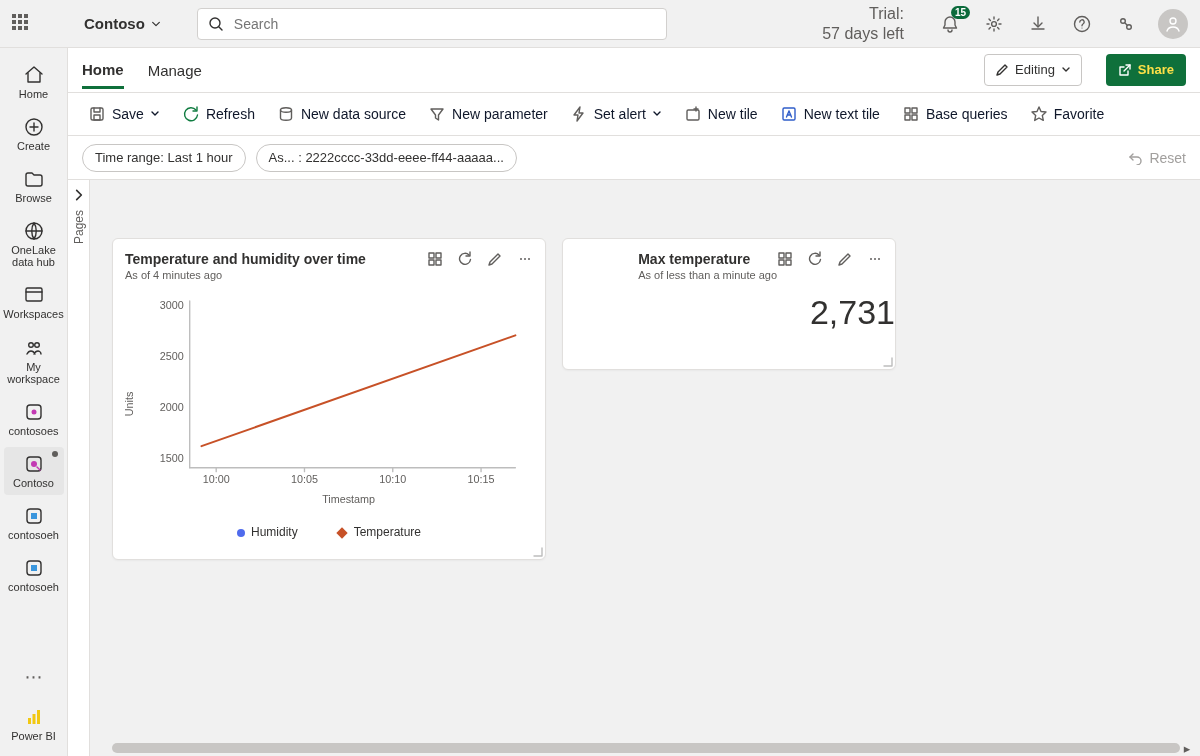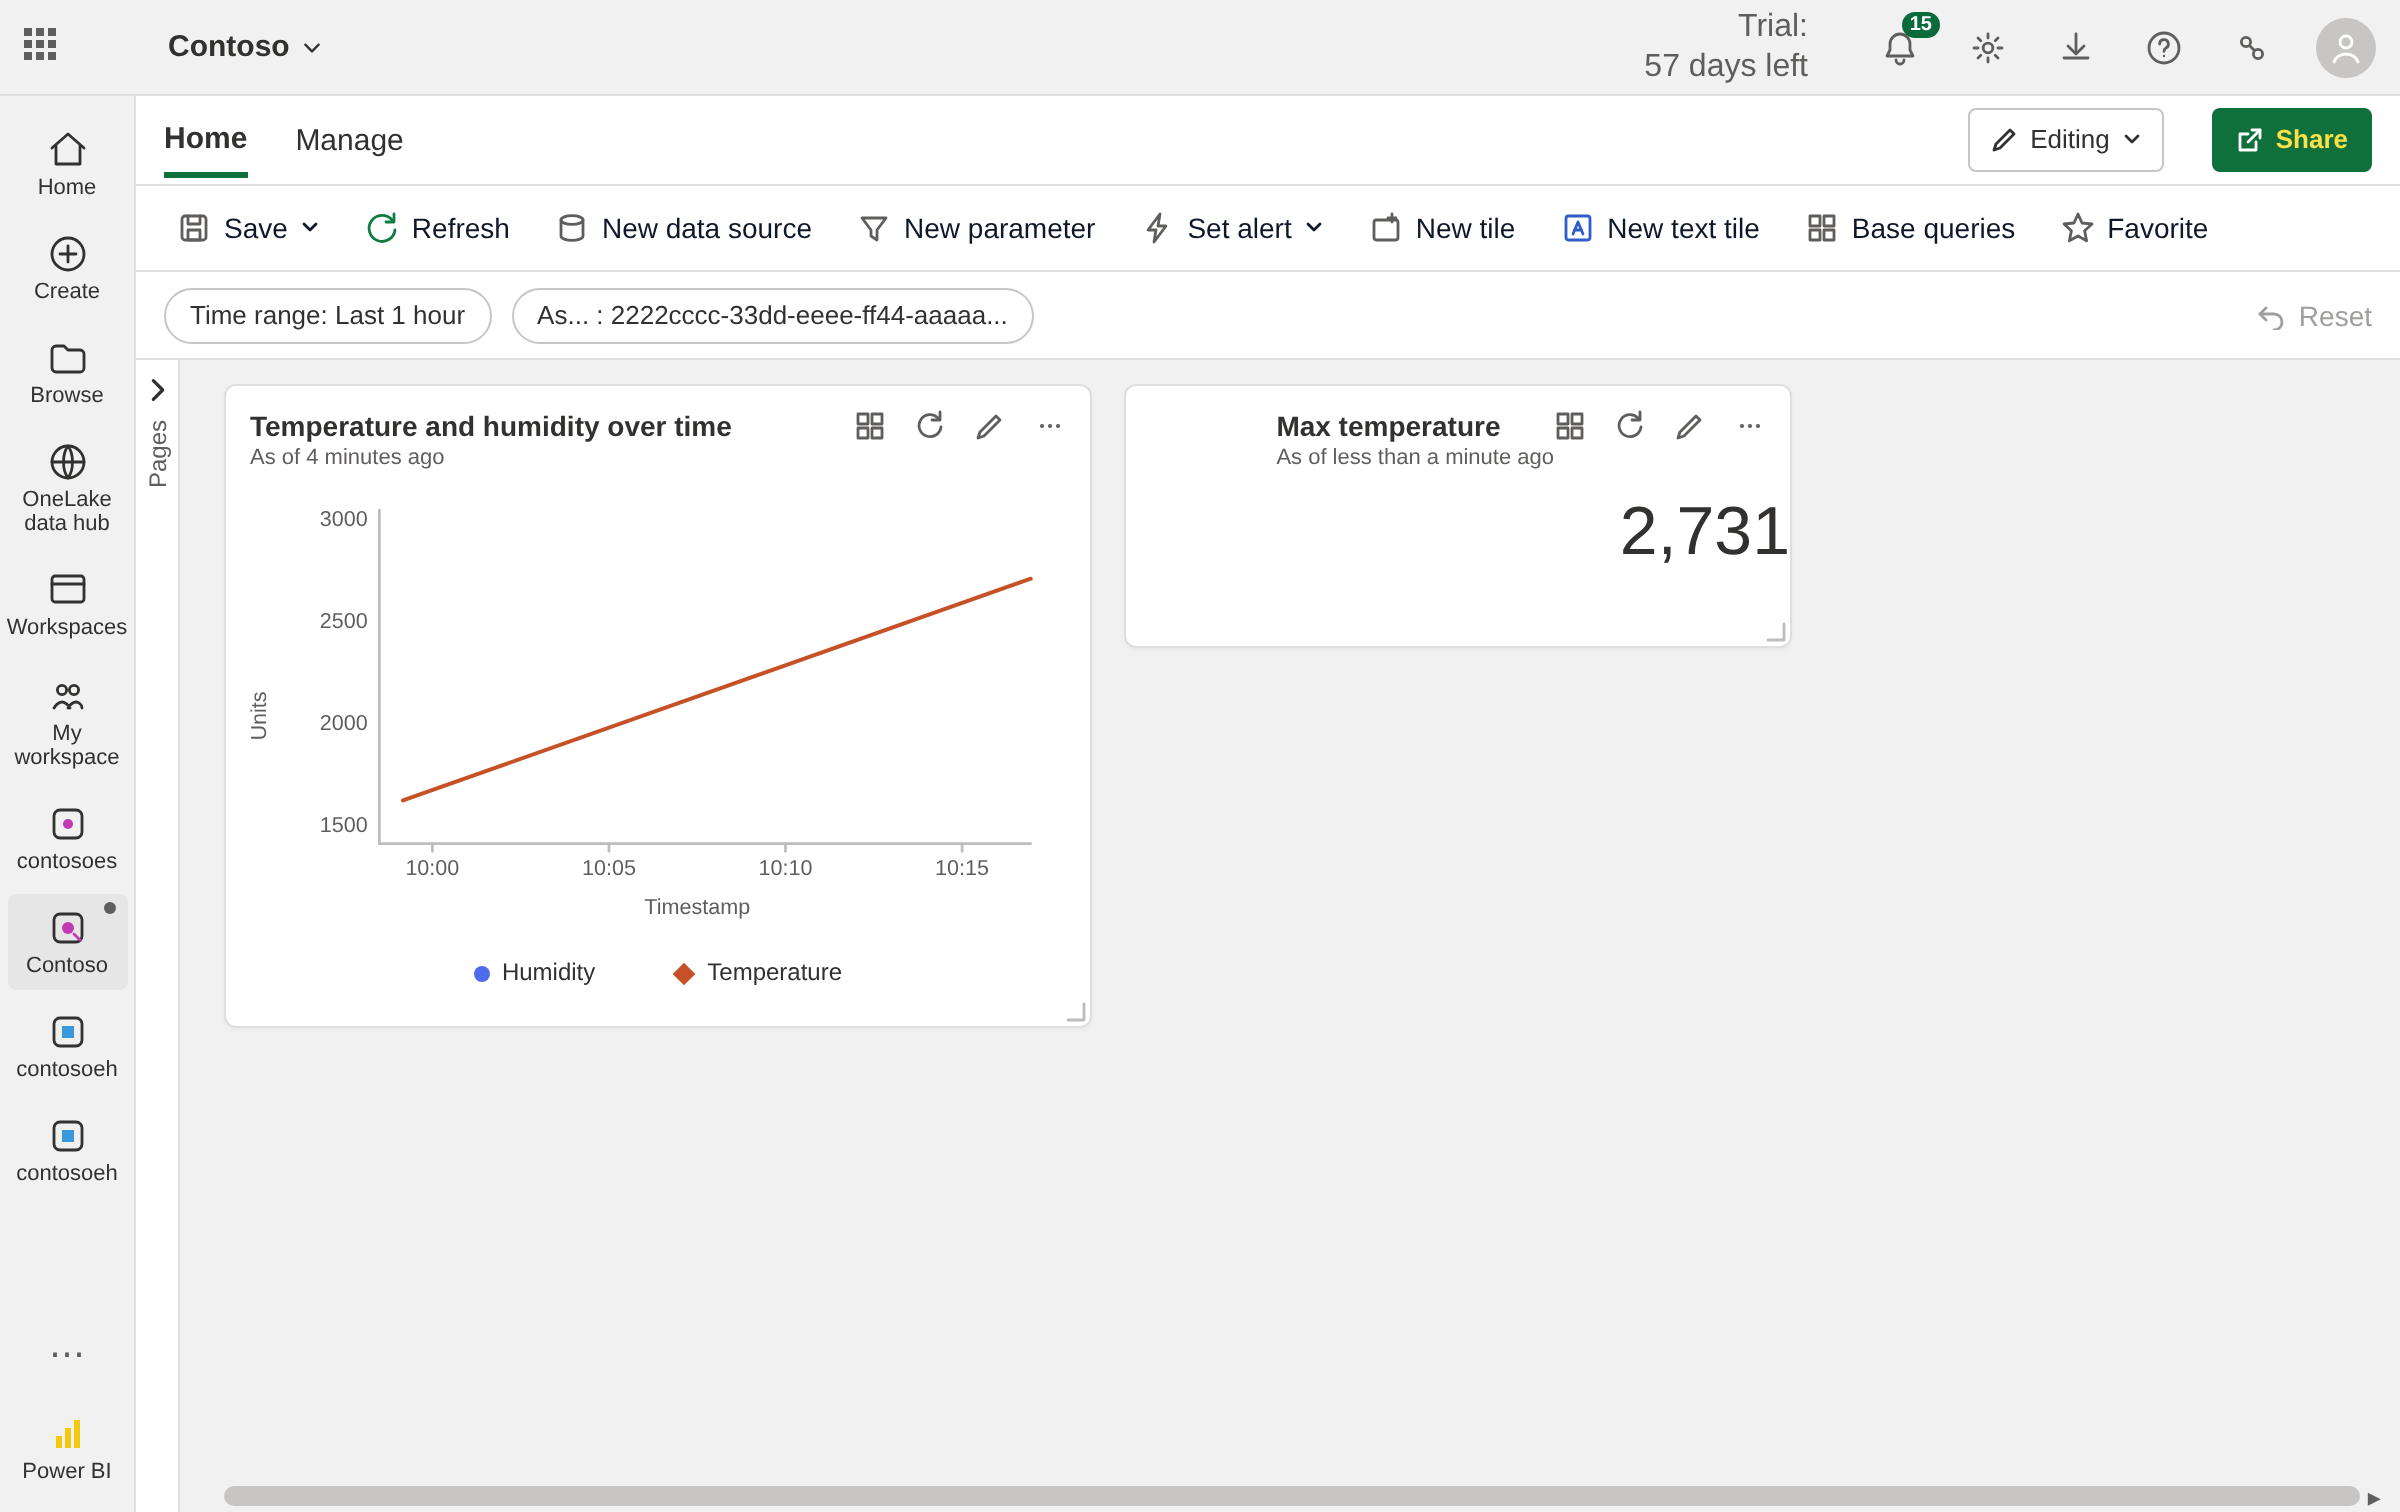--- a/index.html
+++ b/index.html
@@ -105,21 +105,21 @@
     background:#fff; border-right:1px solid var(--border);
     display:flex; flex-direction:column; align-items:center; padding-top:8px;
   }
   .pages-handle .chev { width:14px; height:14px; cursor:pointer; }
   .pages-handle .lab { writing-mode: vertical-rl; transform: rotate(180deg); font-size:12px; color:#605e5c; margin-top:8px;}
 
   .tiles { position:absolute; top:12px; left:44px; right:12px; bottom: 16px; }
   .tile {
     position:absolute; background:#fff; border:1px solid var(--border); border-radius:6px;
     box-shadow: 0 1px 2px rgba(0,0,0,0.04);
-    display:flex; flex-direction:column;
+    display:flex; flex-direction:column;margin-top:46px;
   }
   .tile-hdr { display:flex; align-items:flex-start; padding:12px 12px 4px 12px; }
   .tile-ttl { font-size:14px; font-weight:600; }
   .tile-sub { font-size:11px; color:var(--muted); margin-top:2px;}
   .tile-actions { margin-left:auto; display:flex; gap:14px; color:#605e5c;}
   .tile-actions span { cursor:pointer; width:16px; height:16px; display:flex; align-items:center; justify-content:center;}
   .tile-body { flex:1; padding:4px 10px 8px 10px; position:relative; }
   .resize-handle { position:absolute; right:2px; bottom:2px; width:10px; height:10px; display:flex; align-items:flex-end; justify-content:flex-end;}
   .resize-handle svg { width:10px; height:10px; }
 
@@ -153,20 +153,27 @@
         <i></i>
         <i></i>
         <i></i>
         <i></i>
       </div>
     <div class="brand">
       <span>Contoso</span>
       <svg class="chev-down" viewBox="0 0 12 12">
           <path d="M2 4l4 4 4-4"></path>
         </svg>
+    </div>
+    <div class="searchbox">
+      <svg width="16" height="16" viewBox="0 0 16 16">
+          <circle cx="7" cy="7" r="5"></circle>
+          <path d="M11 11l3 3"></path>
+        </svg>
+      <input placeholder="Search" style="">
     </div>
     <div class="topbar-spacer"></div>
     <div class="trial">
       <div>Trial:</div>
       <div>57 days left</div>
     </div>
     <div class="top-actions">
       <div class="ico-btn">
         <svg width="18" height="18" viewBox="0 0 18 18">
             <path d="M9 2a5 5 0 0 1 5 5v3l1.5 3h-13L4 10V7a5 5 0 0 1 5-5z"></path>

